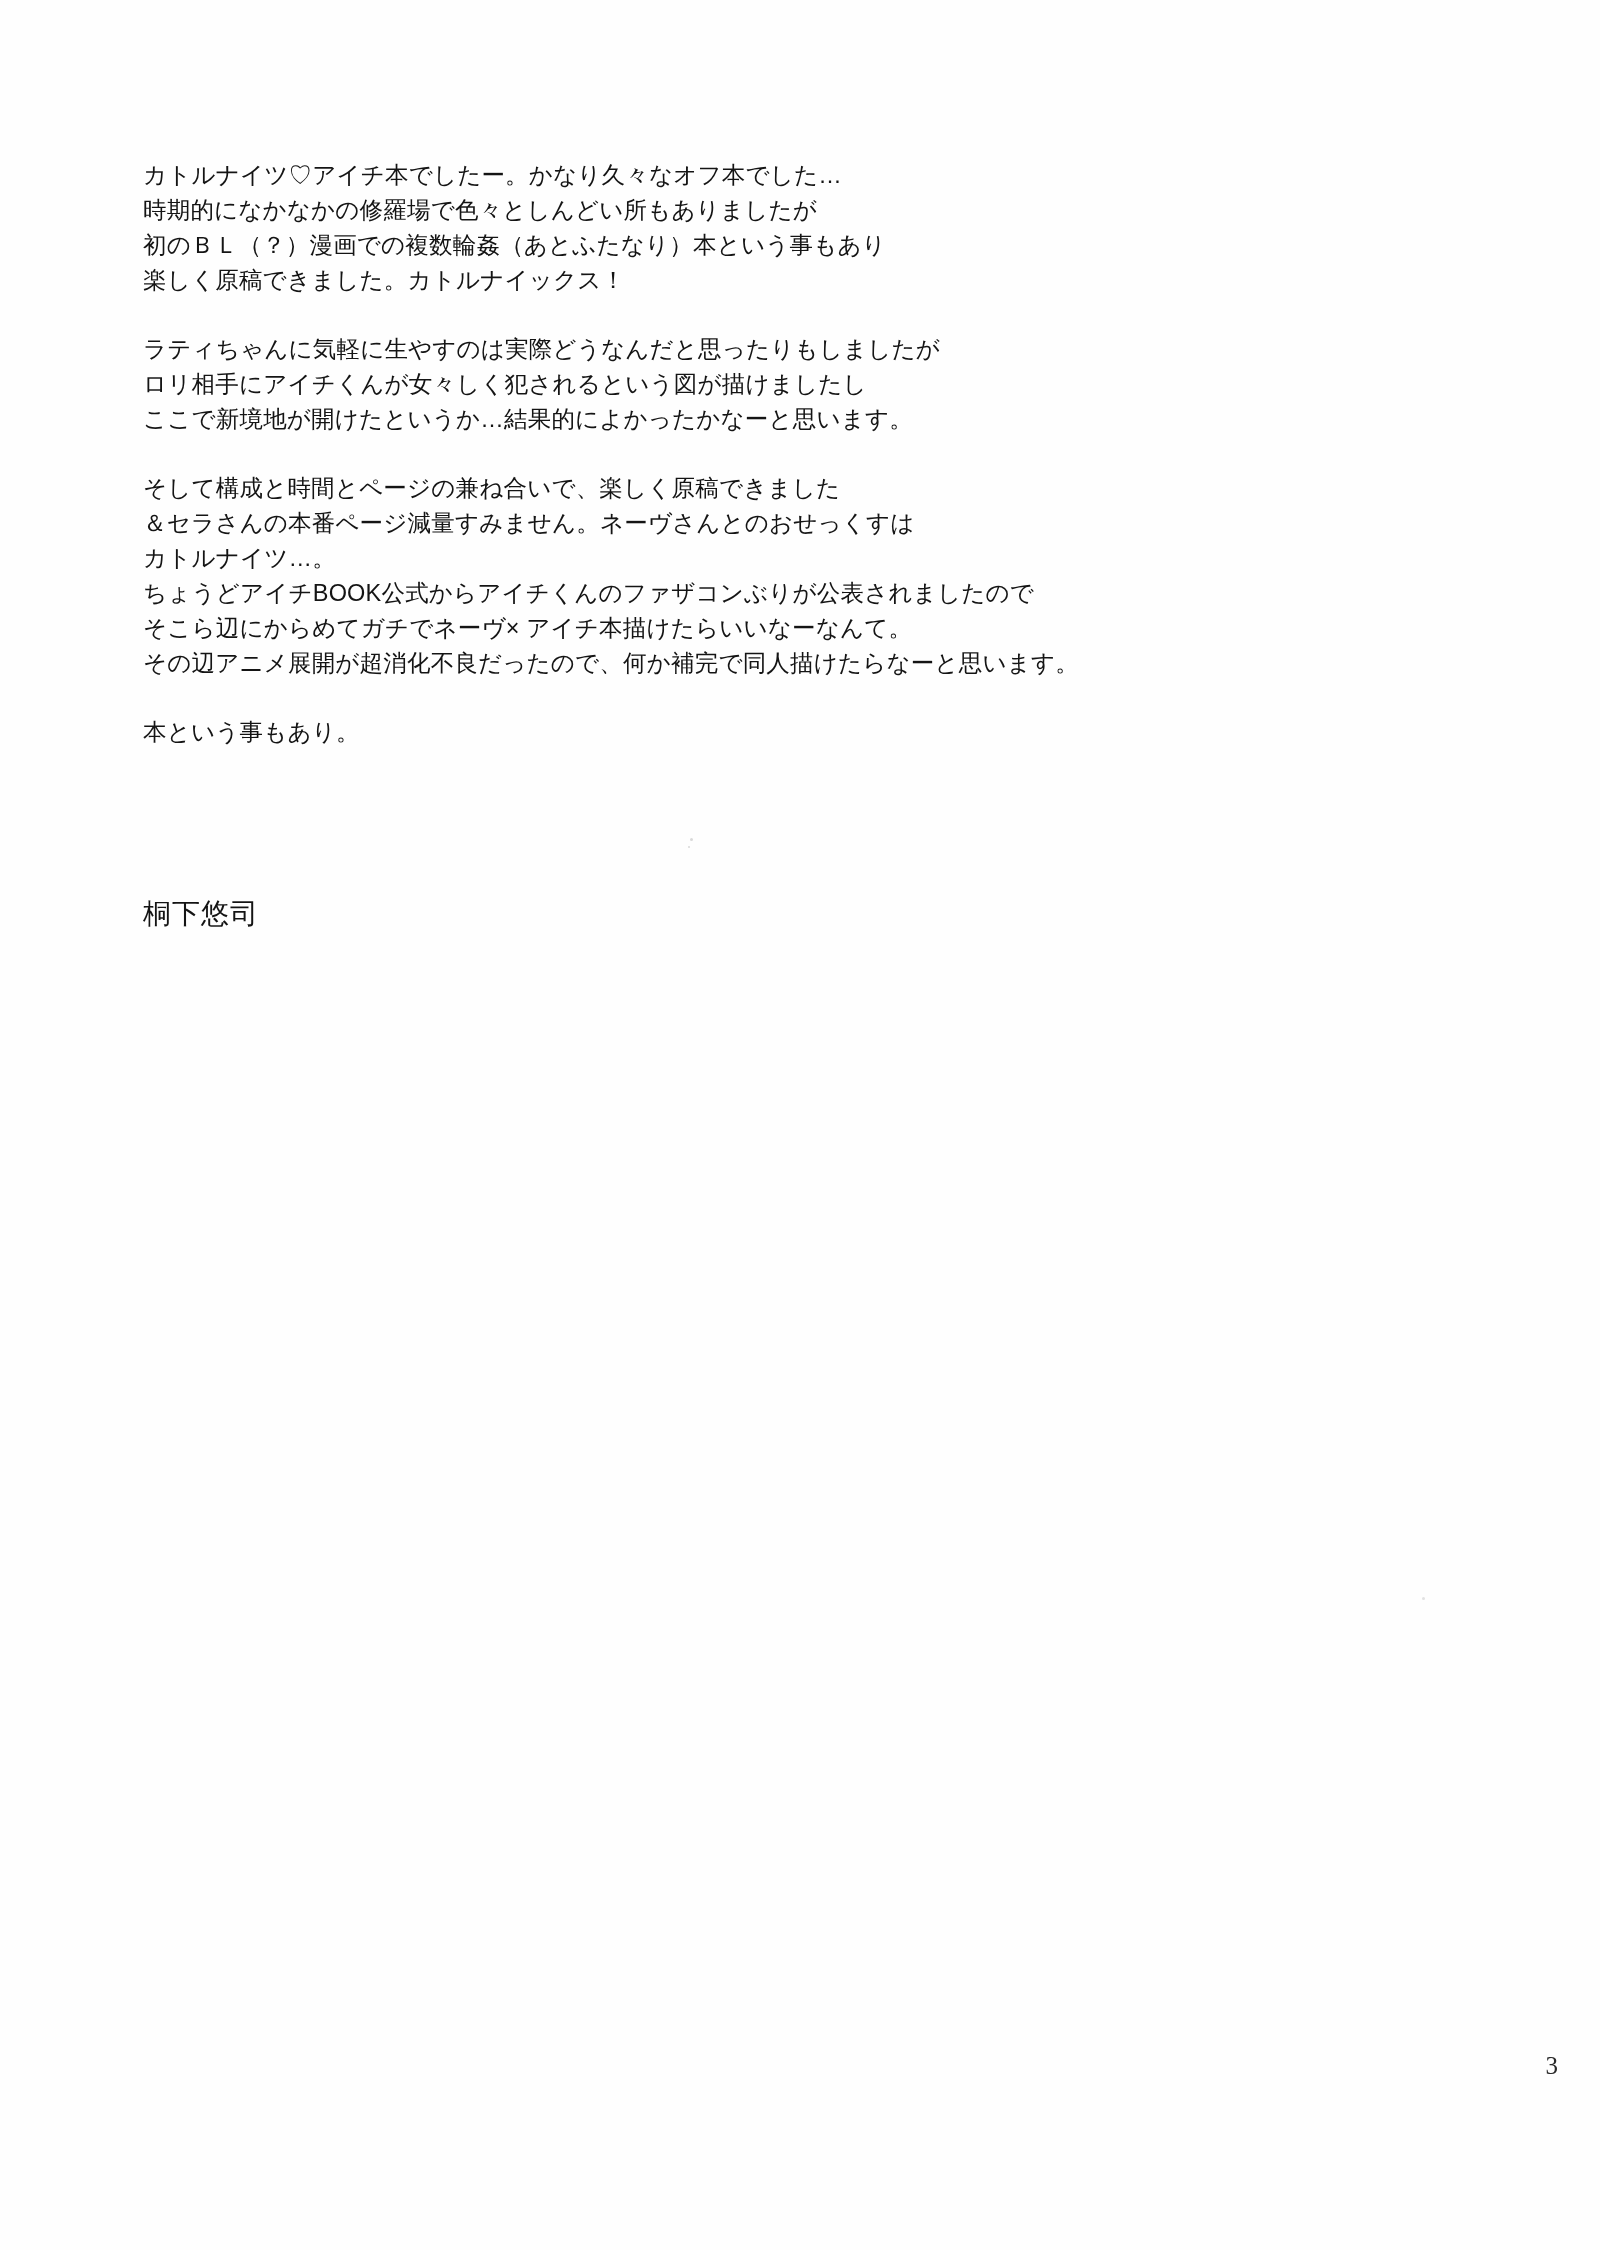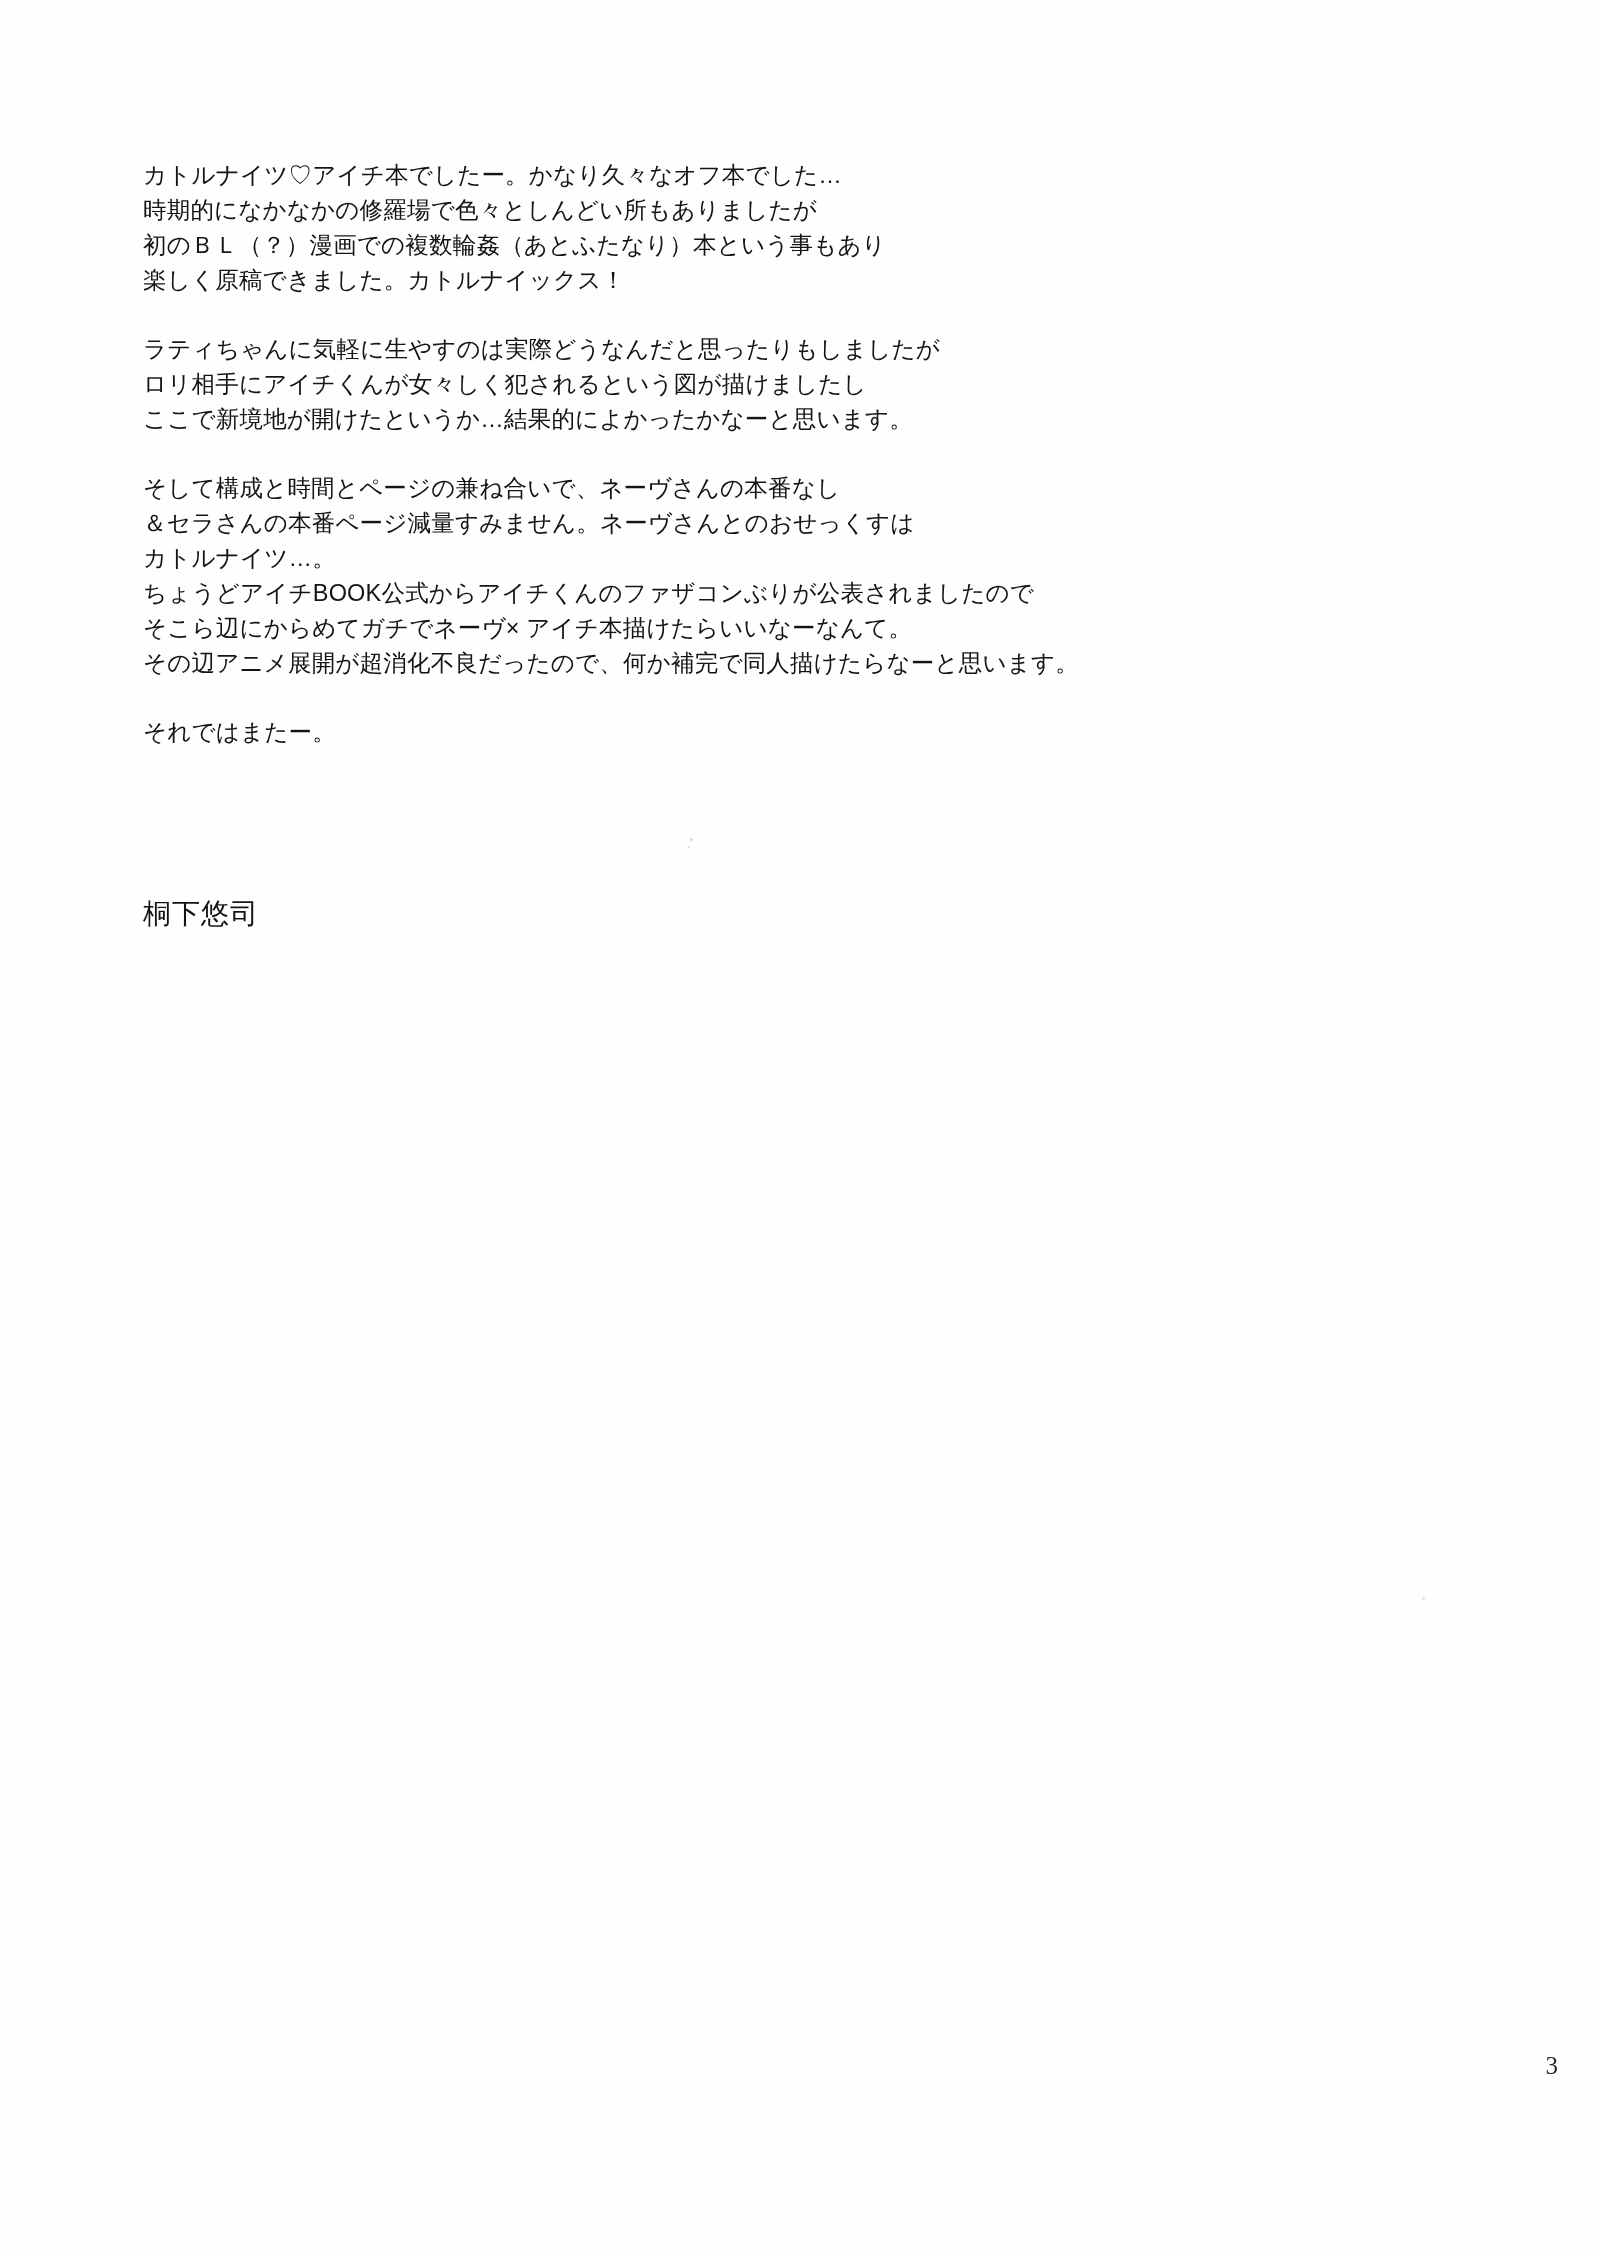--- a/index.html
+++ b/index.html
@@ -79,30 +79,30 @@
       <div class="line">楽しく原稿できました。カトルナイックス！</div>
     </div>
 
     <div class="para">
       <div class="line">ラティちゃんに気軽に生やすのは実際どうなんだと思ったりもしましたが</div>
       <div class="line">ロリ相手にアイチくんが女々しく犯されるという図が描けましたし</div>
       <div class="line">ここで新境地が開けたというか…結果的によかったかなーと思います。</div>
     </div>
 
     <div class="para">
-      <div class="line">そして構成と時間とページの兼ね合いで、ネーヴさんの本番なし</div>
+      <div class="line">そして構成と時間とページの兼ね合いで、楽しく原稿できました</div>
       <div class="line">＆セラさんの本番ページ減量すみません。ネーヴさんとのおせっくすは</div>
       <div class="line">カトルナイツ…。</div>
       <div class="line">ちょうどアイチBOOK公式からアイチくんのファザコンぶりが公表されましたので</div>
       <div class="line">そこら辺にからめてガチでネーヴ× アイチ本描けたらいいなーなんて。</div>
       <div class="line">その辺アニメ展開が超消化不良だったので、何か補完で同人描けたらなーと思います。</div>
     </div>
 
     <div class="para">
-      <div class="line">それではまたー。</div>
+      <div class="line">本という事もあり。</div>
     </div>
 
   </div>
 
   <div class="signature">桐下悠司</div>
 
   <div class="page-number">3</div>
 
   <div class="speck s1"></div>
   <div class="speck s2"></div>

